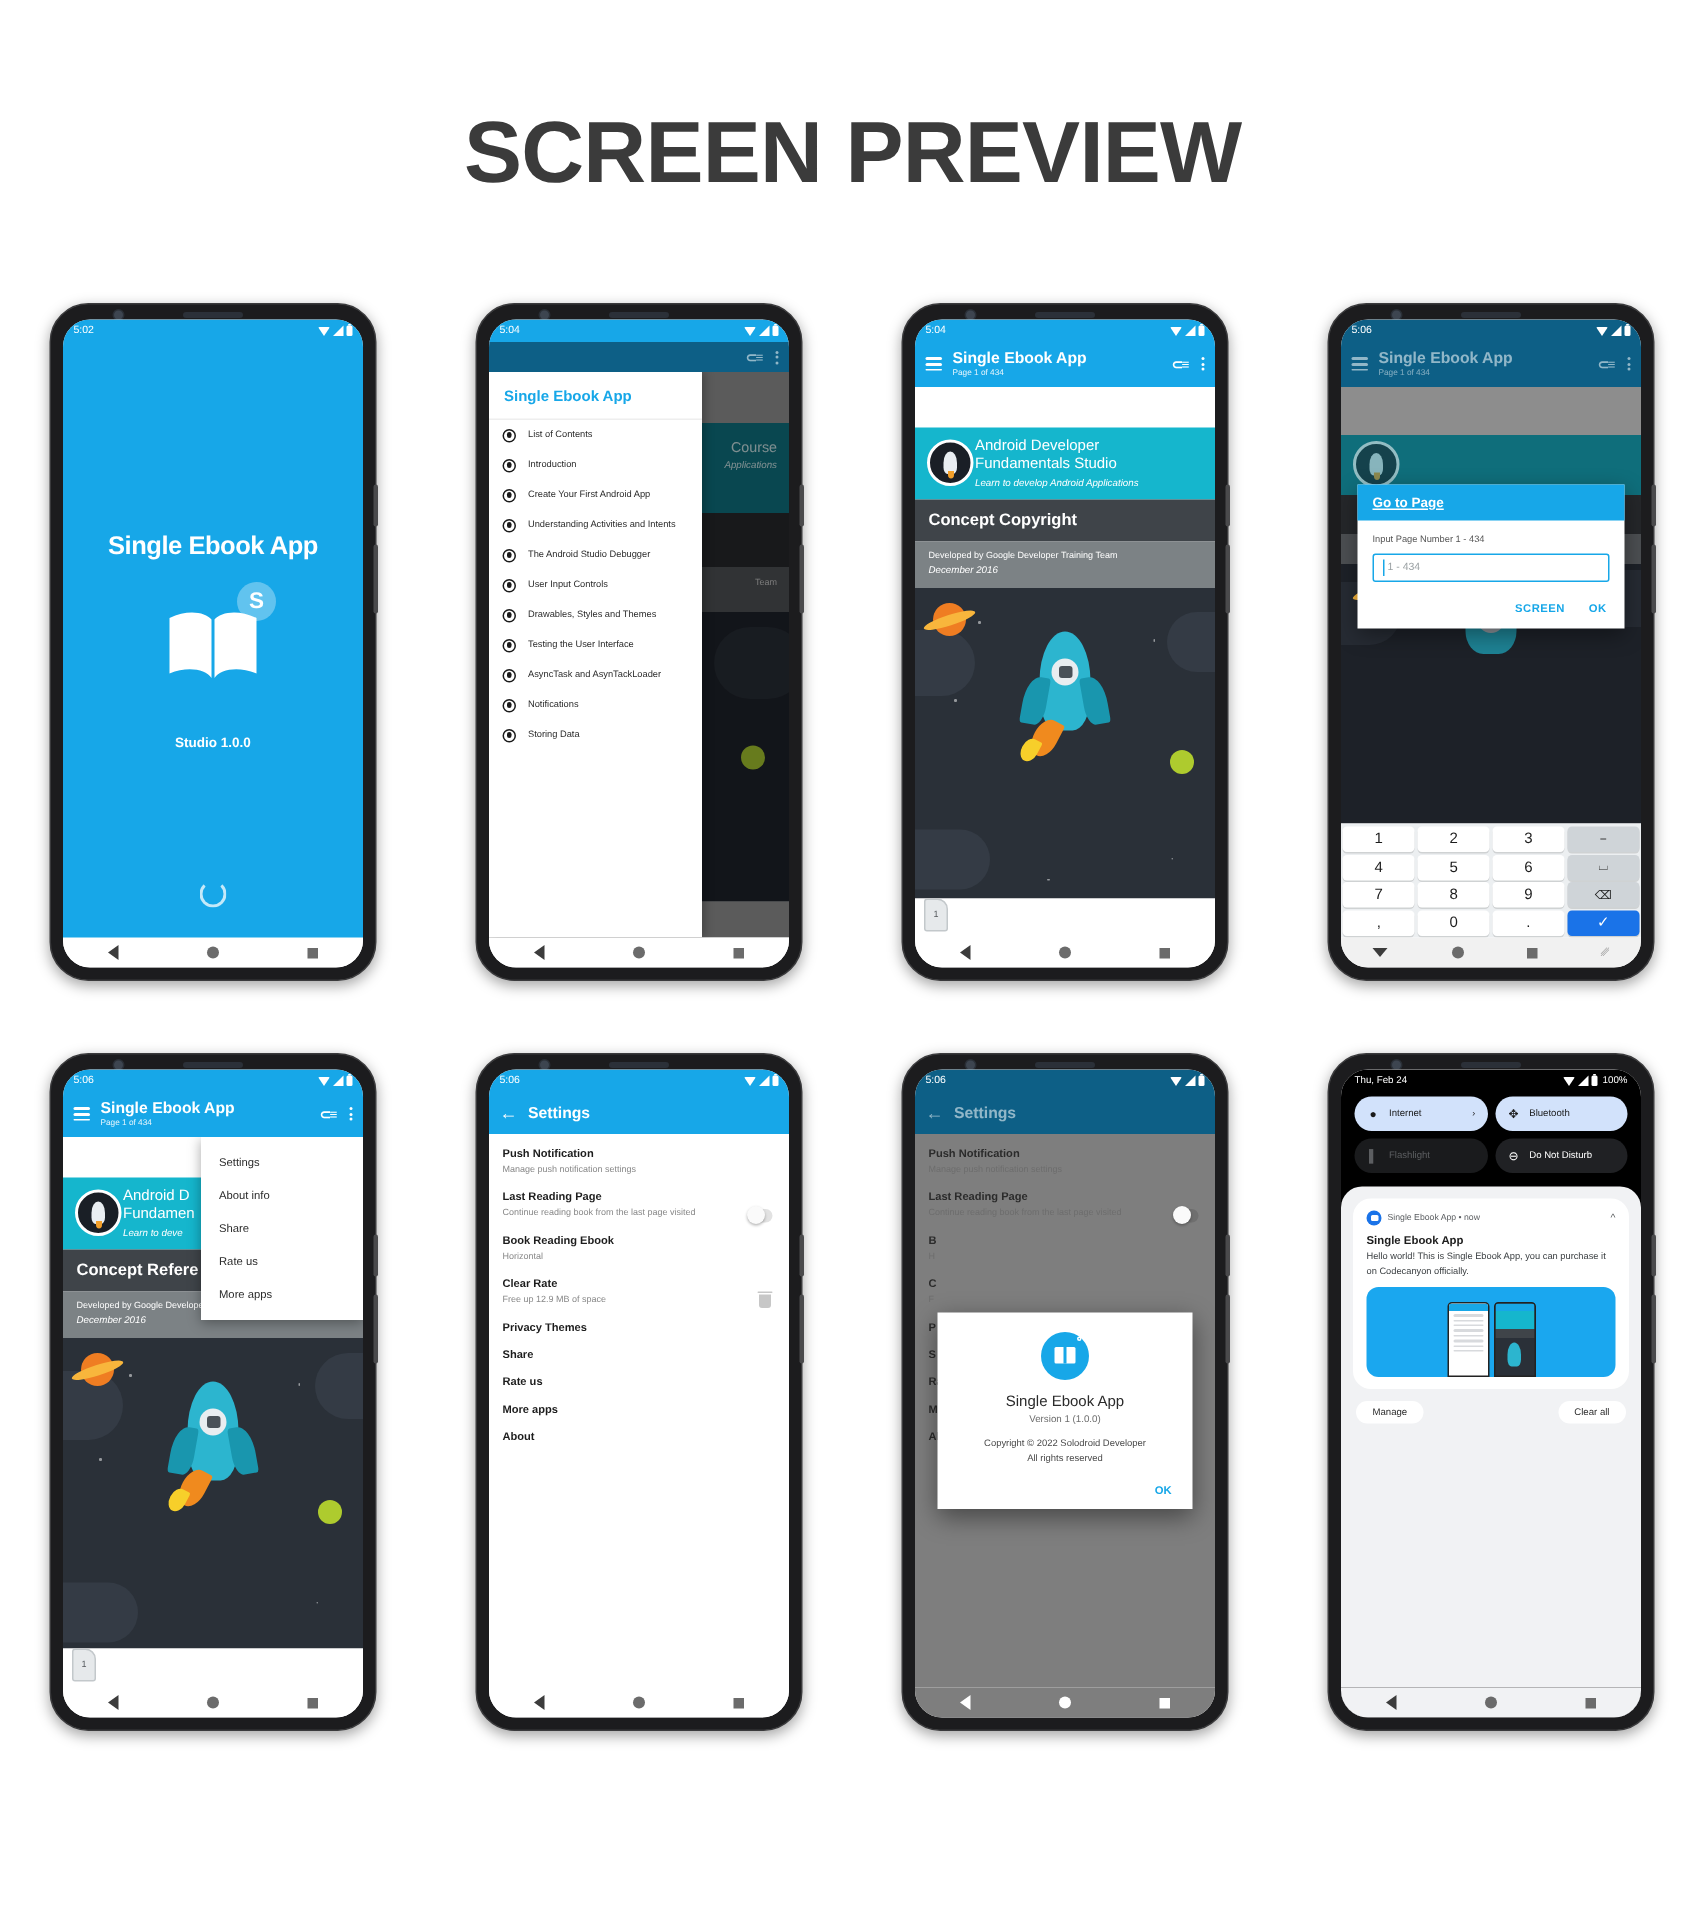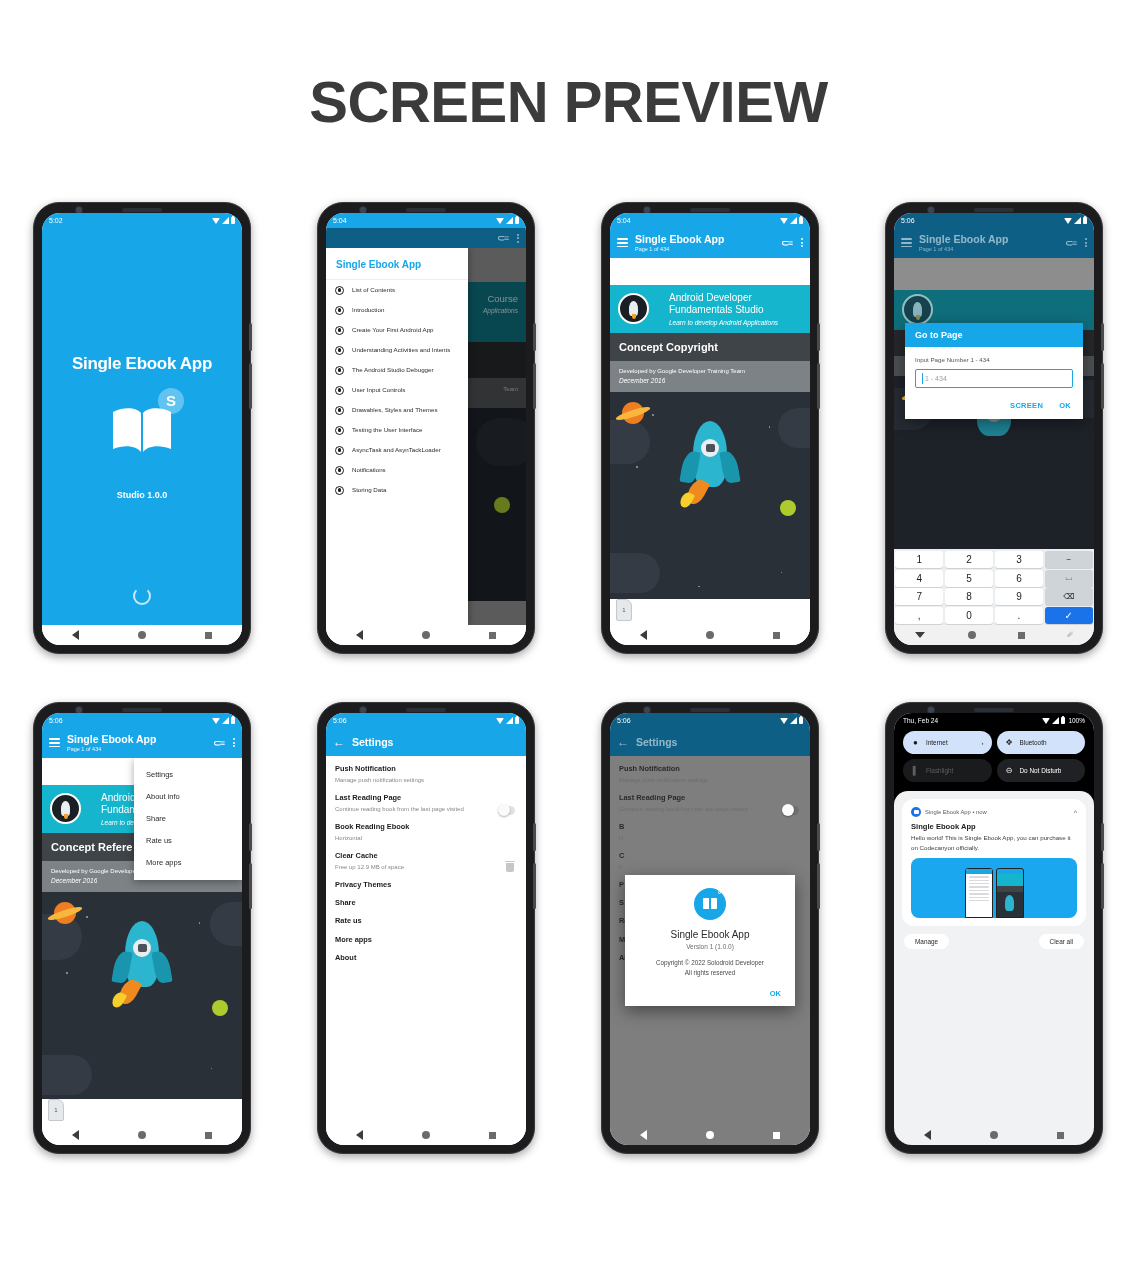--- a/index.html
+++ b/index.html
@@ -196,21 +196,21 @@
   .d-item { display:flex;align-items:center;gap:8px;padding:5.5px 9px; }
   .d-radio { width:9px;height:9px;border-radius:50%;border:1.6px solid #1a1a1a;position:relative;flex:0 0 auto;}
   .d-radio::after{content:"";position:absolute;top:1.9px;left:1.9px;width:3.5px;height:3.5px;border-radius:50%;background:#1a1a1a;}
   .d-label { font-size:6.2px;color:#2b2b2b;line-height:1.45;}
   .scrim { position:absolute;inset:0;background:rgba(0,0,0,.35);z-index:3;}
 
   
   .book { flex:1; background:#fff; position:relative; overflow:hidden; display:flex; flex-direction:column;}
   .book-white { height: 27px; background:#fff; flex:0 0 27px;}
   .book-hero {
-    background:#15b6cd; padding:7px 8px; display:flex; gap:20px; align-items:center; flex:0 0 auto;
+    background:#15b6cd; padding:7px 8px; display:flex; gap:1px; align-items:center; flex:0 0 auto;
   }
   .hero-seal {
     width:31px;height:31px;border-radius:50%;
     background:#1a1f26;border:2px solid #fff;
     flex:0 0 auto;position:relative;display:flex;align-items:center;justify-content:center;
   }
   .hero-seal .rk { width:9px;height:15px;background:#e9eef2;border-radius:50% 50% 30% 30%; position:relative;}
   .hero-seal .rk::after{content:"";position:absolute;bottom:-3px;left:2.5px;width:4px;height:5px;background:#f4a02a;border-radius:0 0 50% 50%;}
   .hero-txt { flex:1;min-width:0;color:#fff;}
   .hero-t1 { font-size:10px;line-height:1.25;font-weight:400;}
@@ -258,21 +258,21 @@
     position:absolute;top:0;right:0;width:108px;background:#fff;
     box-shadow:0 2px 8px rgba(0,0,0,.35);z-index:9;padding:6px 0;
   }
   .ov-item { padding:6.5px 12px;font-size:7.5px;color:#2b2b2b;}
 
   
   .dlg-wrap{position:absolute;inset:0;z-index:10;display:flex;align-items:flex-start;justify-content:center;}
   .dlg {
     width:178px;background:#fff;margin-top:65px;box-shadow:0 4px 14px rgba(0,0,0,.4);
   }
-  .dlg-head{background:#17a7e8;color:#fff;padding:7px 10px;font-size:9px;font-weight:bold;}
+  .dlg-head{background:#17a7e8;color:#fff;padding:7px 10px;font-size:9px;font-weight:bold;text-decoration:underline;}
   .dlg-body{padding:9px 10px 6px 10px;}
   .dlg-label{font-size:6.2px;color:#555;}
   .dlg-input{
     margin-top:6px;border:1.2px solid #17a7e8;border-radius:2px;
     height:19px;display:flex;align-items:center;padding:0 6px;gap:2px;
   }
   .caret{width:1px;height:11px;background:#17a7e8;}
   .dlg-ph{font-size:7px;color:#9aa0a3;}
   .dlg-actions{display:flex;justify-content:flex-end;gap:16px;padding:7px 12px 9px 12px;}
   .dlg-btn{color:#17a7e8;font-size:7.5px;font-weight:bold;letter-spacing:.3px;}
@@ -838,21 +838,21 @@
           <div class="st-item">
             <div class="st-t">Last Reading Page</div>
             <div class="st-d">Continue reading book from the last page visited</div>
             <div class="toggle"></div>
           </div>
           <div class="st-item">
             <div class="st-t">Book Reading Ebook</div>
             <div class="st-d">Horizontal</div>
           </div>
           <div class="st-item">
-            <div class="st-t">Clear Cache</div>
+            <div class="st-t">Clear Rate</div>
             <div class="st-d">Free up 12.9 MB of space</div>
             <div class="trash">
                 <div class="lid"></div>
                 <div class="can"></div>
               </div>
           </div>
           <div class="st-item">
             <div class="st-t">Privacy Themes</div>
           </div>
           <div class="st-item">

